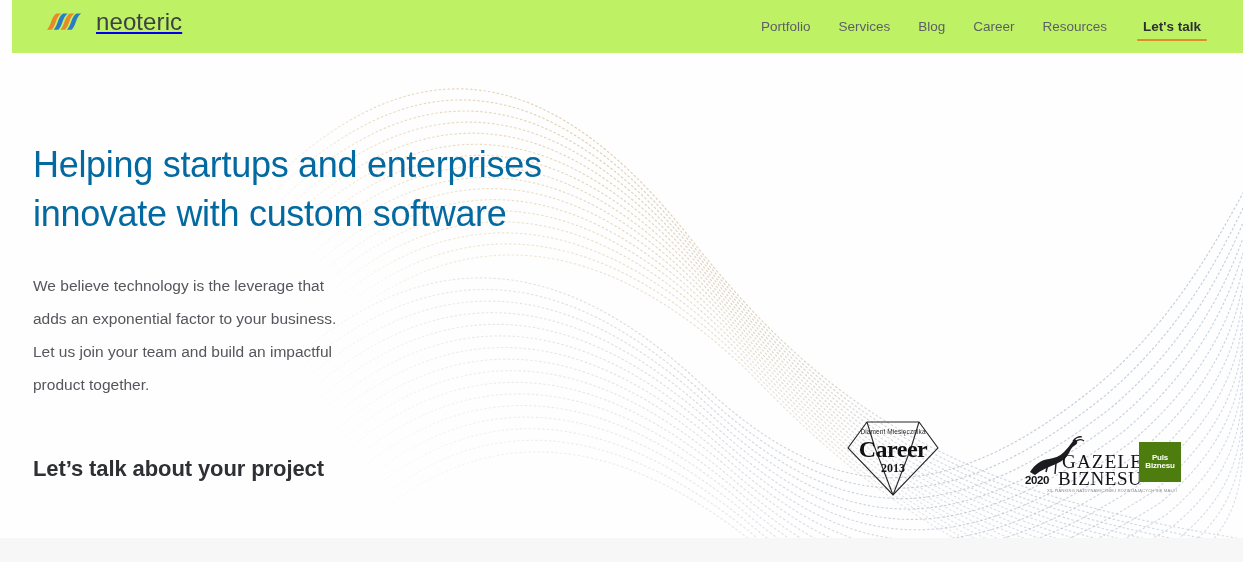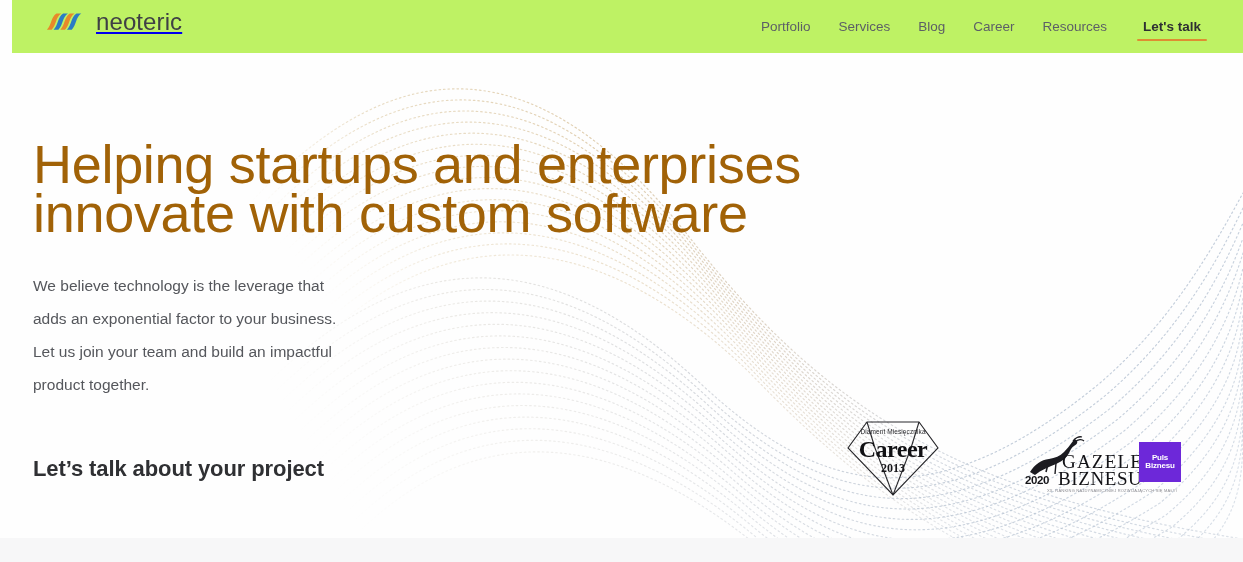--- a/index.html
+++ b/index.html
@@ -35,22 +35,22 @@
   .nav-underline{
     position:absolute;left:0;right:0;bottom:12px;height:2px;background:#DE8E32;border-radius:1px;
   }
 
   
   .wave{position:absolute;left:0;top:53px;width:1243px;height:509px;z-index:5;pointer-events:none;}
 
   
   .hero{position:absolute;left:33px;top:140px;z-index:20;}
   .headline{
-    margin:0;font-size:54px;line-height:49px;font-weight:400;
-    color:#a16207;letter-spacing:-.3px;white-space:pre-line;
+    margin:0;font-size:36px;line-height:49px;font-weight:400;
+    color:#0369a1;letter-spacing:-.3px;white-space:pre-line;
   }
   .subcopy{
     margin:31px 0 0 0;font-size:15.5px;line-height:33px;color:#55575C;
     white-space:pre-line;font-weight:400;
   }
   .cta-link{
     position:absolute;left:33px;top:456px;z-index:20;
     display:inline-block;text-decoration:none;
   }
   .cta-text{
@@ -90,21 +90,21 @@
   }
   .gazele .g-word2{
     position:absolute;left:33px;top:33px;font-family:"Liberation Serif",serif;
     font-size:19px;color:#121216;letter-spacing:.6px;line-height:19px;
   }
   .gazele .g-fine{
     position:absolute;left:22px;top:52px;width:130px;height:5px;
     font-size:4px;color:#8C8C92;overflow:hidden;white-space:nowrap;letter-spacing:.2px;
   }
   .puls{
-    position:absolute;left:114px;top:6px;width:42px;height:40px;background:#6d28d9;
+    position:absolute;left:114px;top:6px;width:42px;height:40px;background:#4d7c0f;
     display:flex;align-items:center;justify-content:center;
   }
   .puls-txt{
     color:#fff;font-weight:700;font-size:8px;line-height:8.5px;text-align:center;
     letter-spacing:-.2px;white-space:pre-line;
   }
 
   .footer-band{position:absolute;left:0;bottom:0;width:1243px;height:24px;background:#F7F7F8;z-index:10;}
 </style>
 </head>

